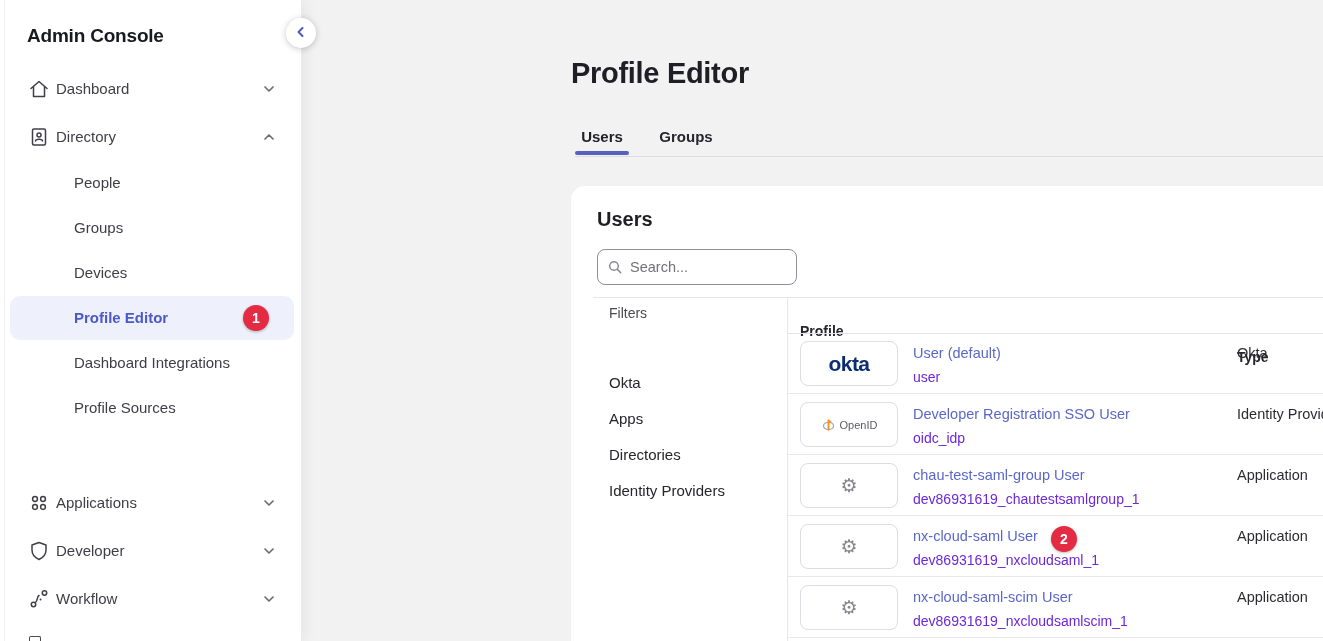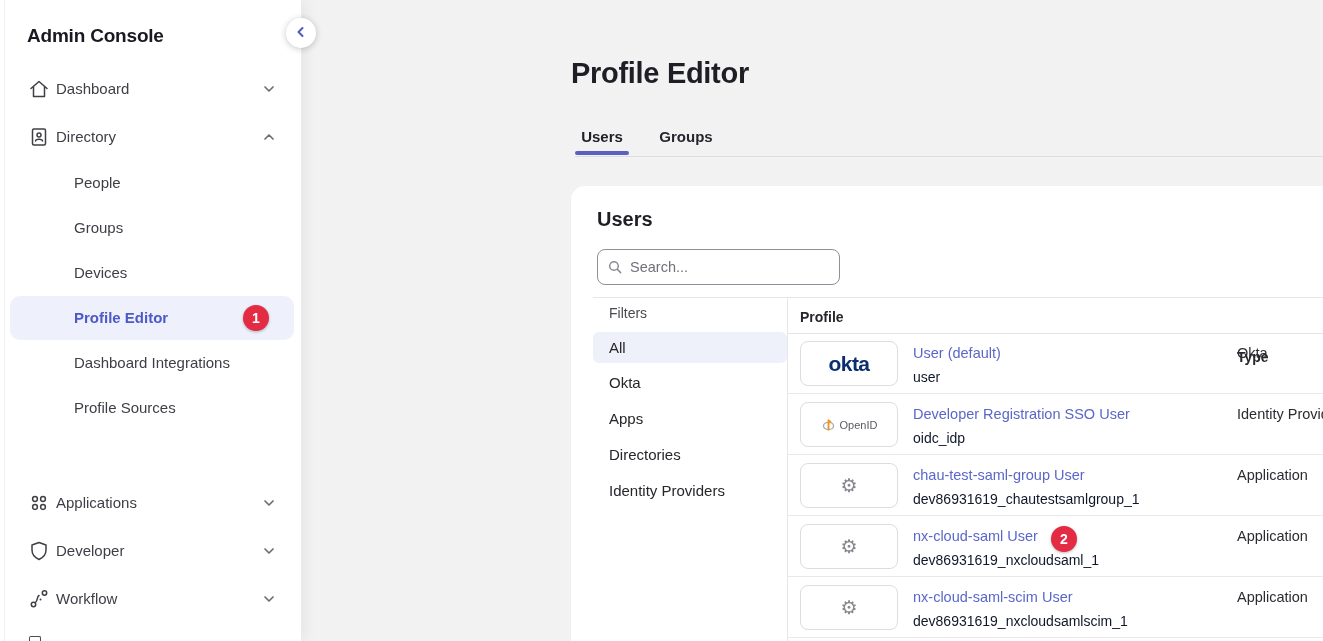--- a/index.html
+++ b/index.html
@@ -74,56 +74,56 @@
   .tab-groups { left: 352px; width: 66px; color: #26262d; }
   .tab-underline { position: absolute; left: 274px; top: 151px; width: 54px; height: 4px; border-radius: 2px; background: #5a5fc0; }
   .tab-divider { position: absolute; left: 274px; top: 156px; right: 0; height: 1px; background: #dcdce1; }
 
   
   .card {
     position: absolute; left: 270px; top: 186px; width: 800px; height: 475px;
     background: #fff; border-radius: 14px; box-shadow: 0 1px 2px rgba(20,20,30,.04);
   }
   .card-title { position: absolute; left: 26px; top: 22px; font-size: 20px; font-weight: 700; color: #1e1e24; }
-  .search-box { position: absolute; left: 26px; top: 63px; width: 243px; height: 36px; }
+  .search-box { position: absolute; left: 26px; top: 63px; width: 200px; height: 36px; }
   .search-box input {
     width: 100%; height: 100%; border: 1px solid #8f8f99; border-radius: 8px;
     padding: 0 10px 0 32px; font-size: 14.5px; color: #2b2b31; outline: none;
     font-family: "Liberation Sans", sans-serif; background: #fff;
   }
   .search-box input::placeholder { color: #71717b; }
   .search-box .sicon { position: absolute; left: 11px; top: 11px; width: 14px; height: 14px; }
   .hdivider { position: absolute; left: 22px; right: 0; top: 111px; height: 1px; background: #e7e7ea; }
   .vdivider { position: absolute; left: 216px; top: 111px; width: 1px; height: 364px; background: #e7e7ea; }
 
   .filters-label { position: absolute; left: 38px; top: 119px; font-size: 14px; color: #494951; }
   .filter-active {
     position: absolute; left: 22px; top: 146px; width: 194px; height: 31px;
     background: #eef0fa; border-radius: 6px; cursor: pointer;
     font-size: 15px; color: #26262b; line-height: 31px; padding-left: 16px;
   }
   .filter-item { position: absolute; left: 38px; height: 18px; font-size: 15px; color: #26262b; cursor: pointer; }
 
   .th { position: absolute; top: 123px; font-size: 14px; font-weight: 700; color: #26262b; }
-  .th-profile { left: 229px; }
+  .th-profile { left: 229px; margin-top: 14px; }
   .th-type { left: 666px; margin-top: 40px; }
   .thead-border { position: absolute; left: 216px; right: 0; top: 147px; height: 1px; background: #e4e4e8; }
 
   .trow { position: absolute; left: 216px; right: 0; height: 61px; border-bottom: 1px solid #e9e9ec; }
   .tile {
     position: absolute; left: 13px; top: 8px; width: 98px; height: 45px;
     border: 1px solid #dcdce2; border-radius: 8px; background: #fff;
     display: flex; align-items: center; justify-content: center;
   }
   .okta-logo { font-size: 21px; font-weight: 800; color: #0b2e6e; letter-spacing: -0.6px; }
   .openid-logo { display: flex; align-items: center; gap: 4px; }
   .openid-logo .oid-text { font-size: 11px; color: #5a5a62; }
   .gear-glyph { font-size: 19px; color: #86868e; line-height: 1; }
   .row-name { position: absolute; left: 126px; top: 12px; font-size: 14.5px; color: #5a67c9; cursor: pointer; text-decoration: none; white-space: nowrap; }
-  .row-sub  { position: absolute; left: 126px; top: 36px; font-size: 14px; color: #0f172a; white-space: nowrap; }
+  .row-sub  { position: absolute; left: 126px; top: 36px; font-size: 14px; color: #6d28d9; white-space: nowrap; }
   .row-type { position: absolute; left: 450px; top: 12px; font-size: 14.5px; color: #2b2b31; white-space: nowrap; }
   .row-badge { position: absolute; left: 264px; top: 10px; }
 </style>
 </head>
 <body>
 
 <div class="screen">
 
   <aside class="sidebar">
     <div class="window-edge"></div>
@@ -258,21 +258,20 @@
               <line x1="9.4" y1="9.4" x2="12.6" y2="12.6"></line>
             </svg>
         </span>
         <input type="text" placeholder="Search..." style="">
       </div>
 
       <div class="hdivider"></div>
       <div class="vdivider"></div>
 
       <div class="filters-label">Filters</div>
-      <div class="filter-active">All</div>
       <div class="filter-item" style="top:188px">Okta</div>
       <div class="filter-item" style="top:224px">Apps</div>
       <div class="filter-item" style="top:260px">Directories</div>
       <div class="filter-item" style="top:296px">Identity Providers</div>
 
       <div class="th th-profile">Profile</div>
       <div class="th th-type">Type</div>
       <div class="thead-border"></div>
 
       <div class="trow" style="top:147px">

